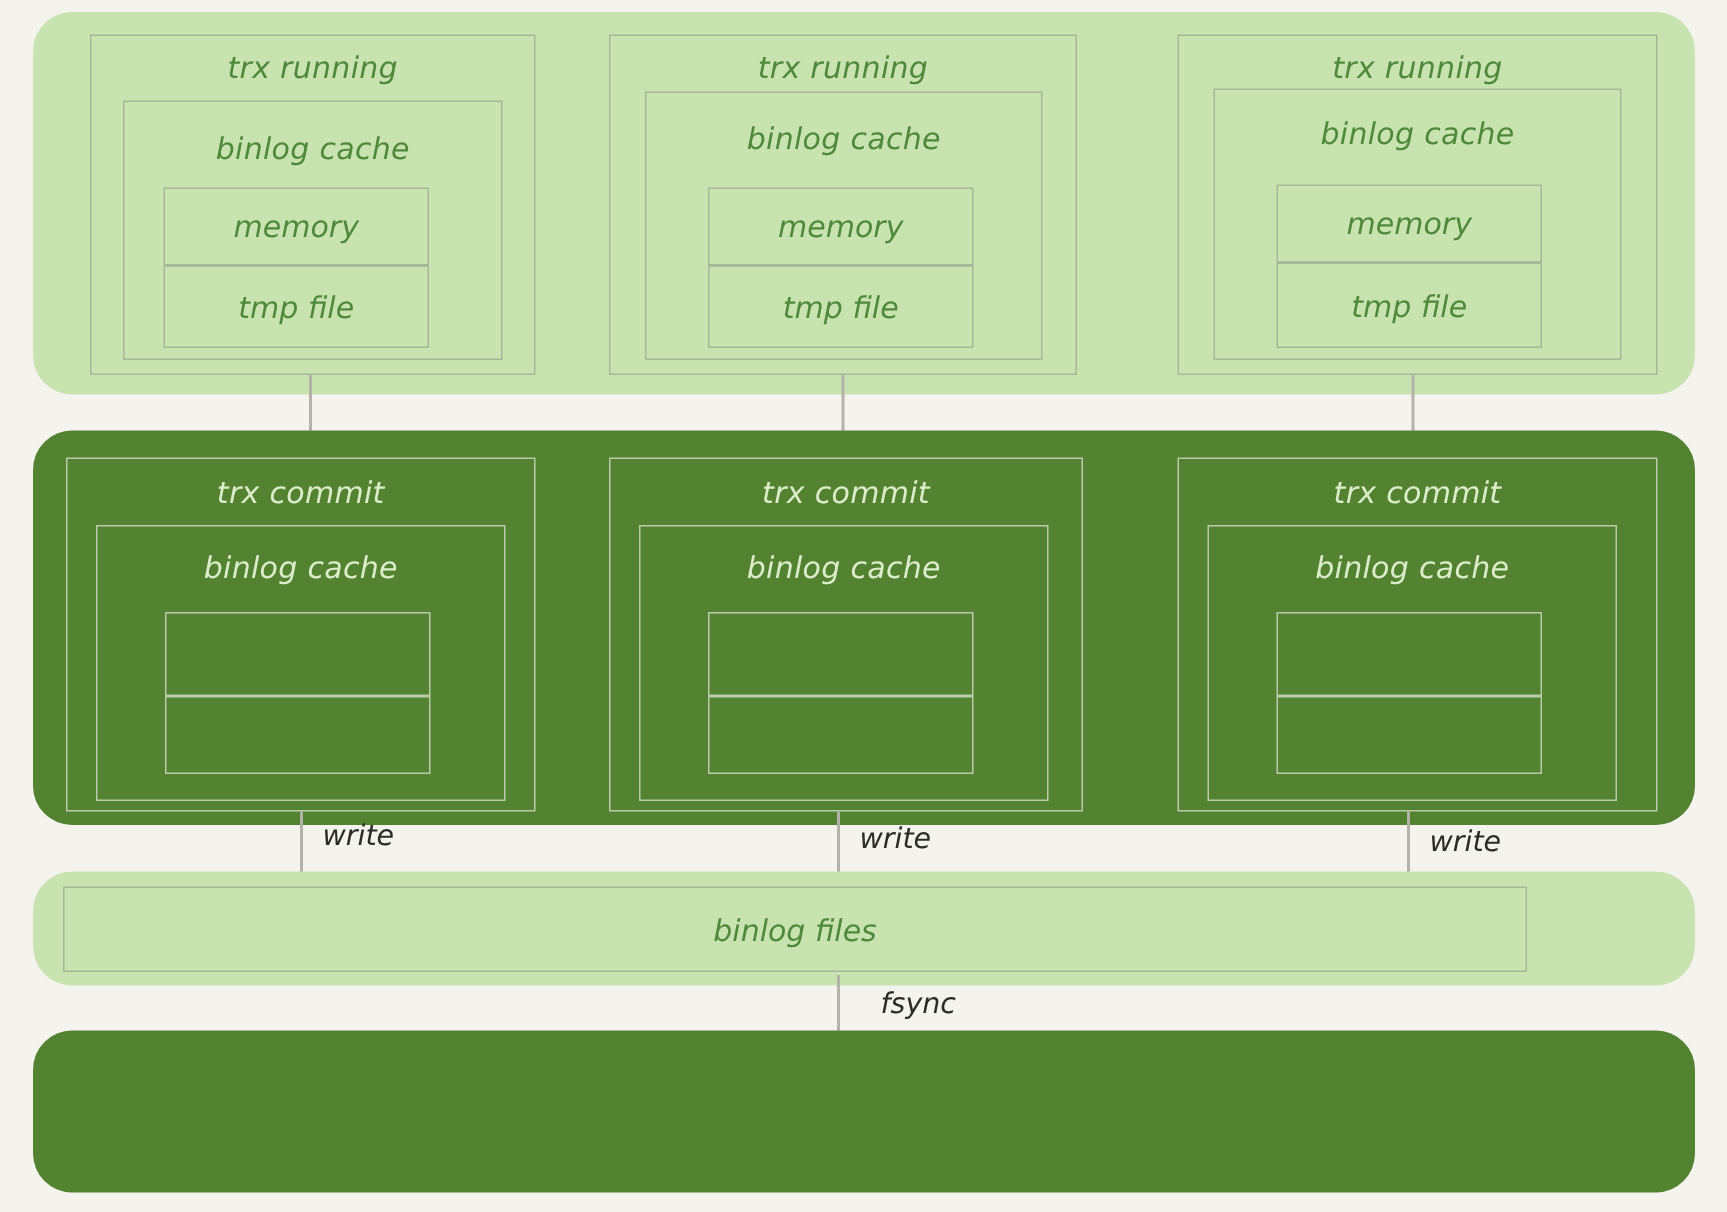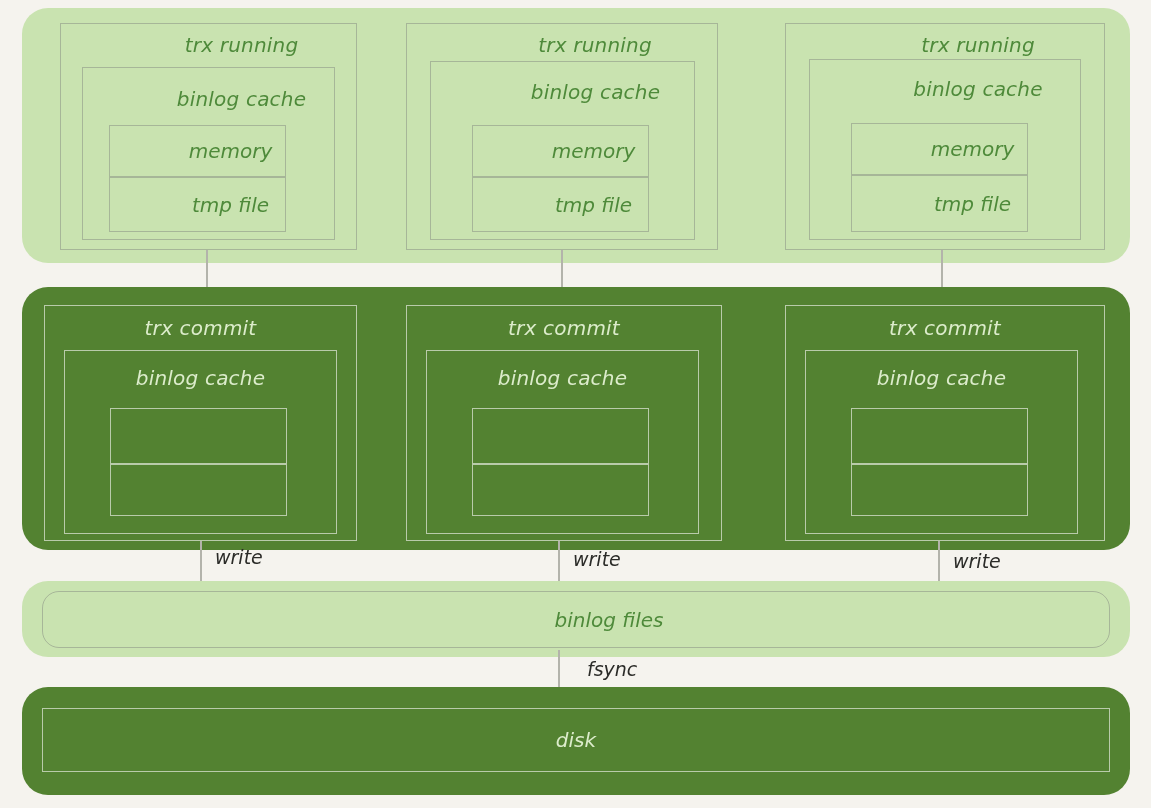--- a/index.html
+++ b/index.html
@@ -44,21 +44,21 @@
     left: 0;
     width: 100%;
     text-align: center;
     font-family: "DejaVu Sans", sans-serif;
     font-size: 20px;
     font-style: italic;
     letter-spacing: 0.2px;
     white-space: nowrap;
     pointer-events: none;
   }
-  .label-dark-text  { color: #4e8a3a; padding-left: 33px; }
+  .label-dark-text  { color: #4e8a3a; }
   .label-light-text { color: #dceccb; }
 
   
   .centered-label {
     position: absolute;
     left: 0; top: 0;
     width: 100%; height: 100%;
     display: flex;
     align-items: center;
     justify-content: center;
@@ -181,26 +181,23 @@
 
   <div class="conn-line" style="left:558px; top:541px; height:46px;"></div>
   <div class="conn-head" style="left:553px; top:583px;"></div>
   <div class="conn-label" style="left:573px; top:548px;">write</div>
 
   <div class="conn-line" style="left:938px; top:541px; height:46px;"></div>
   <div class="conn-head" style="left:933px; top:583px;"></div>
   <div class="conn-label" style="left:953px; top:550px;">write</div>
 
   <div class="band band-light" style="left:22px; top:581px; width:1108px; height:76px;"></div>
-  <div class="box" style="left:42px; top:591px; width:1068px; height:57px;border-radius:17px;">
+  <div class="box" style="left:42px; top:591px; width:976px; height:57px;">
     <div class="centered-label label-dark-text">binlog files</div>
   </div>
 
   <div class="conn-line" style="left:558px; top:650px; height:44px;"></div>
   <div class="conn-head" style="left:553px; top:690px;"></div>
   <div class="conn-label" style="left:587px; top:658px;">fsync</div>
 
   <div class="band band-dark" style="left:22px; top:687px; width:1108px; height:108px;"></div>
-  <div class="box box-on-dark" style="left:42px; top:708px; width:1068px; height:64px;">
-    <div class="centered-label label-light-text">disk</div>
-  </div>
 
 </div>
 
 </body></html>

